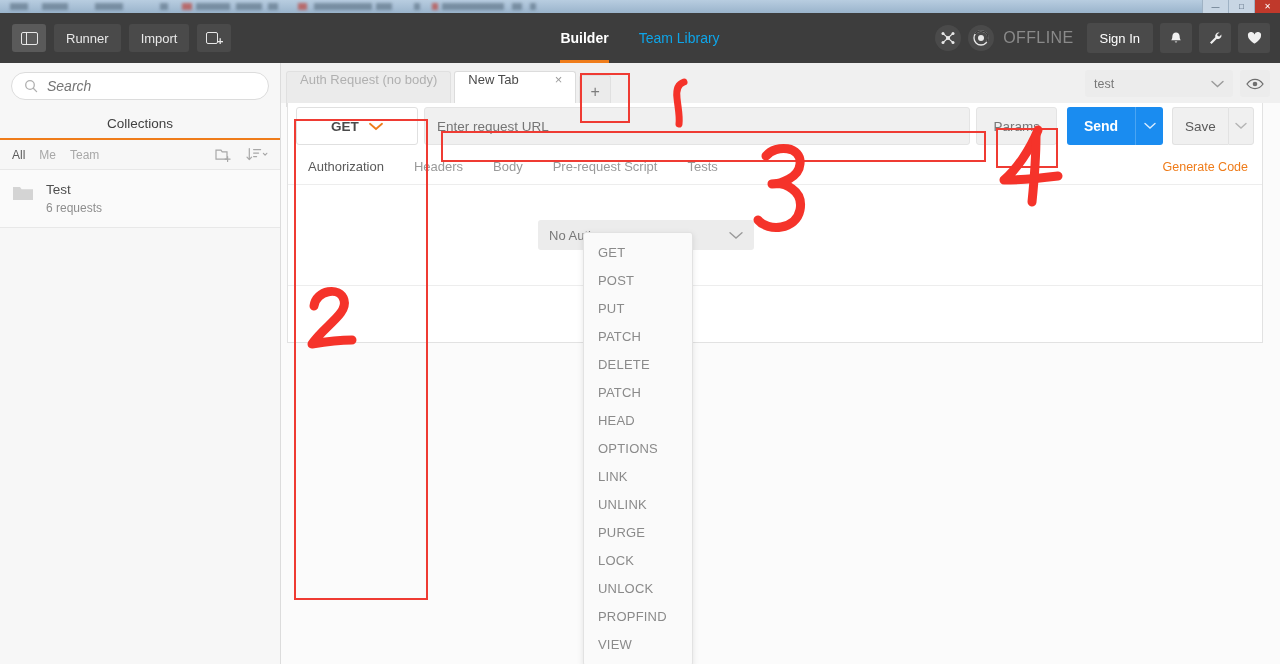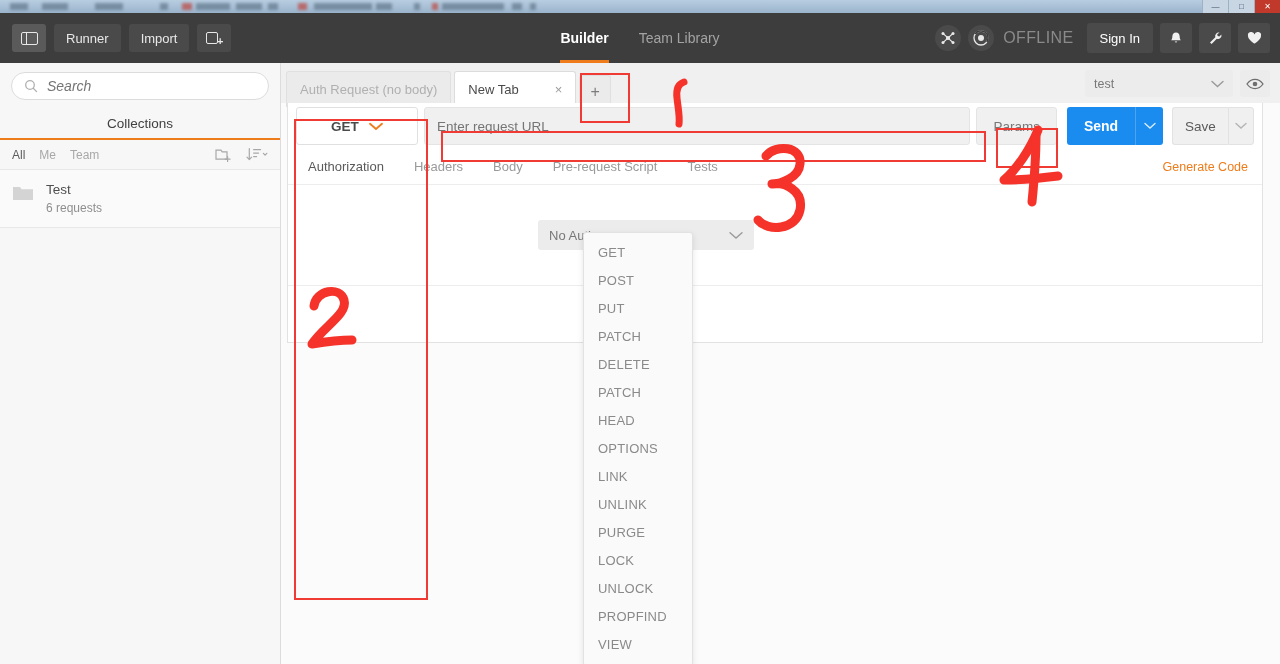--- a/index.html
+++ b/index.html
@@ -65,21 +65,21 @@
     position: absolute; right: -1px; bottom: -2px; color: #e8e8e8;
     font-size: 11px; line-height: 11px; font-weight: bold;
   }
 
   .hdr-center {
     position: absolute; left: 0; right: 0; top: 0; height: 50px;
     display: flex; align-items: center; justify-content: center; gap: 30px;
     pointer-events: none;
   }
   .hdr-nav {
-    font-size: 14px; color: #a3a3a3; height: 50px; line-height: 50px;
+    font-size: 14px; color: #0ea5e9; height: 50px; line-height: 50px;
     position: relative; pointer-events: auto;
   }
   .hdr-nav.active { color: #ffffff; font-weight: bold; }
   .hdr-nav.active:after {
     content: ""; position: absolute; left: 0; right: 0; bottom: 0;
     height: 3px; background: #ef7c1a;
   }
 
   .hdr-right {
     position: absolute; right: 10px; top: 0; height: 50px;
@@ -141,21 +141,21 @@
   .coll-sub { font-size: 12px; color: #8e8e8e; margin-top: 3px; }
 
   
   .main {
     position: absolute; left: 281px; top: 63px; right: 0; bottom: 0;
     background: #fbfbfb;
   }
   .main-top { position: relative; height: 40px; background: #f0f0f0; }
   .tabs-row { position: absolute; left: 5px; top: 8px; display: flex; align-items: flex-end; }
   .req-tab {
-    height: 36px; display: flex; align-items: center; padding: 0 13px;
+    height: 36px; display: flex; align-items: flex-start; padding: 0 13px;
     font-size: 13px; border: 1px solid #e0e0e0; border-bottom: none;
     border-radius: 3px 3px 0 0; margin-right: 3px; background: #ebebeb; color: #b0b0b0;
   }
   .req-tab.active { background: #ffffff; color: #4a4a4a; border-color: #dcdcdc; }
   .req-tab .close-x { margin-left: 36px; color: #9a9a9a; font-size: 13px; }
   .add-tab {
     height: 32px; width: 32px; display: flex; align-items: center; justify-content: center;
     background: #ebebeb; border: 1px solid #e0e0e0; border-bottom: none;
     border-radius: 3px 3px 0 0; color: #7c7c7c; font-size: 16px;
   }

